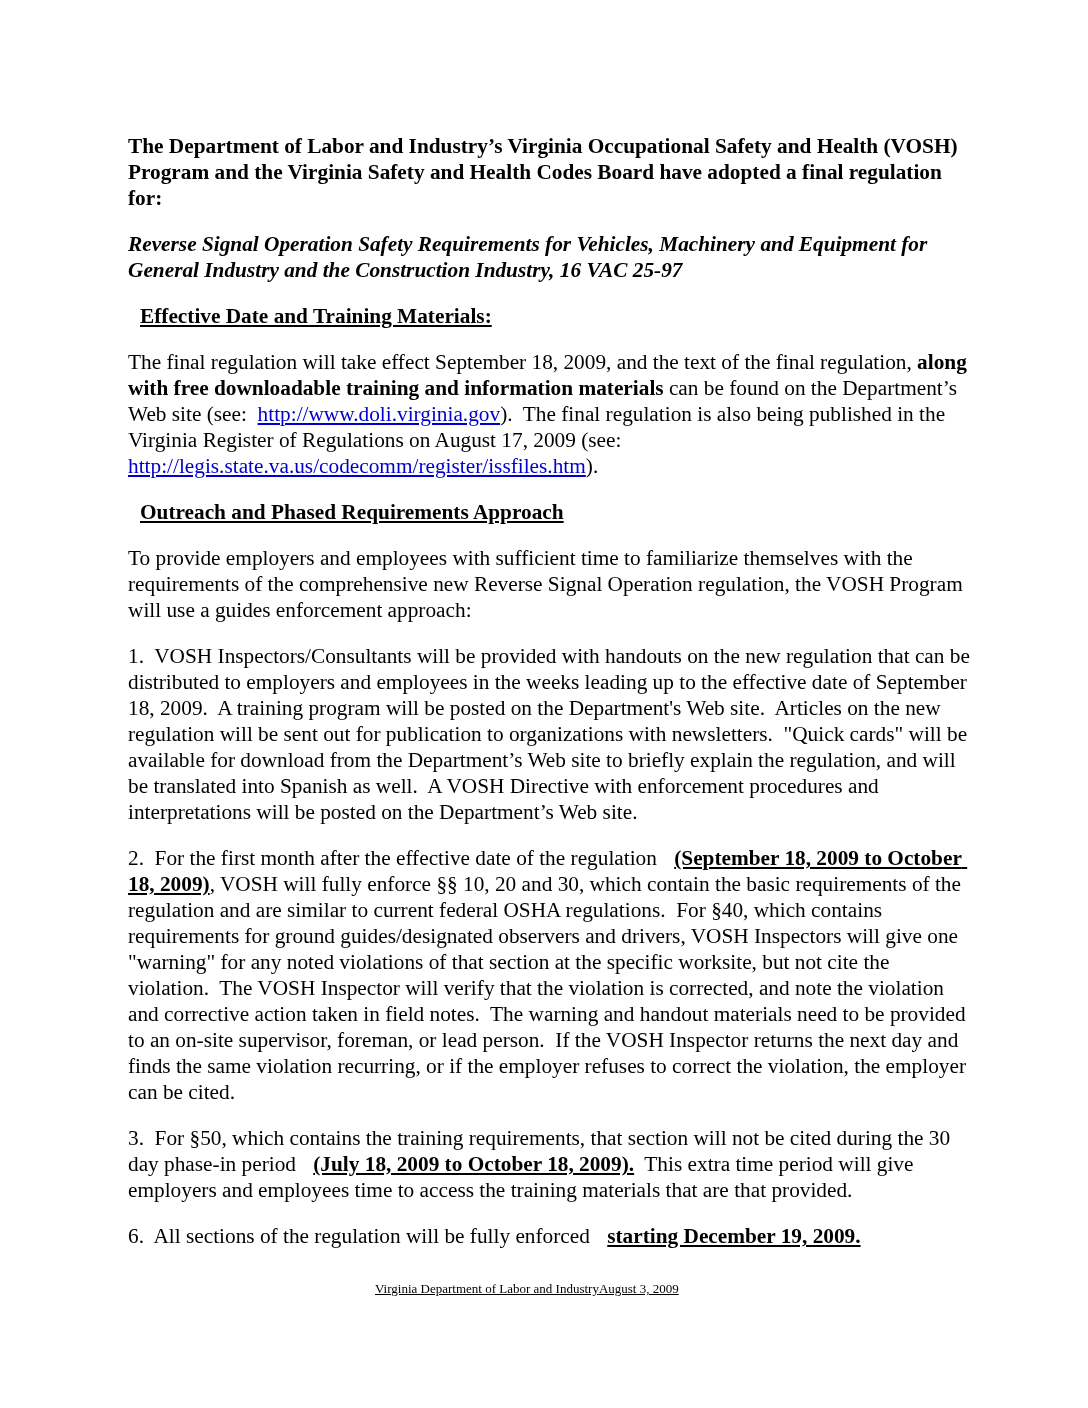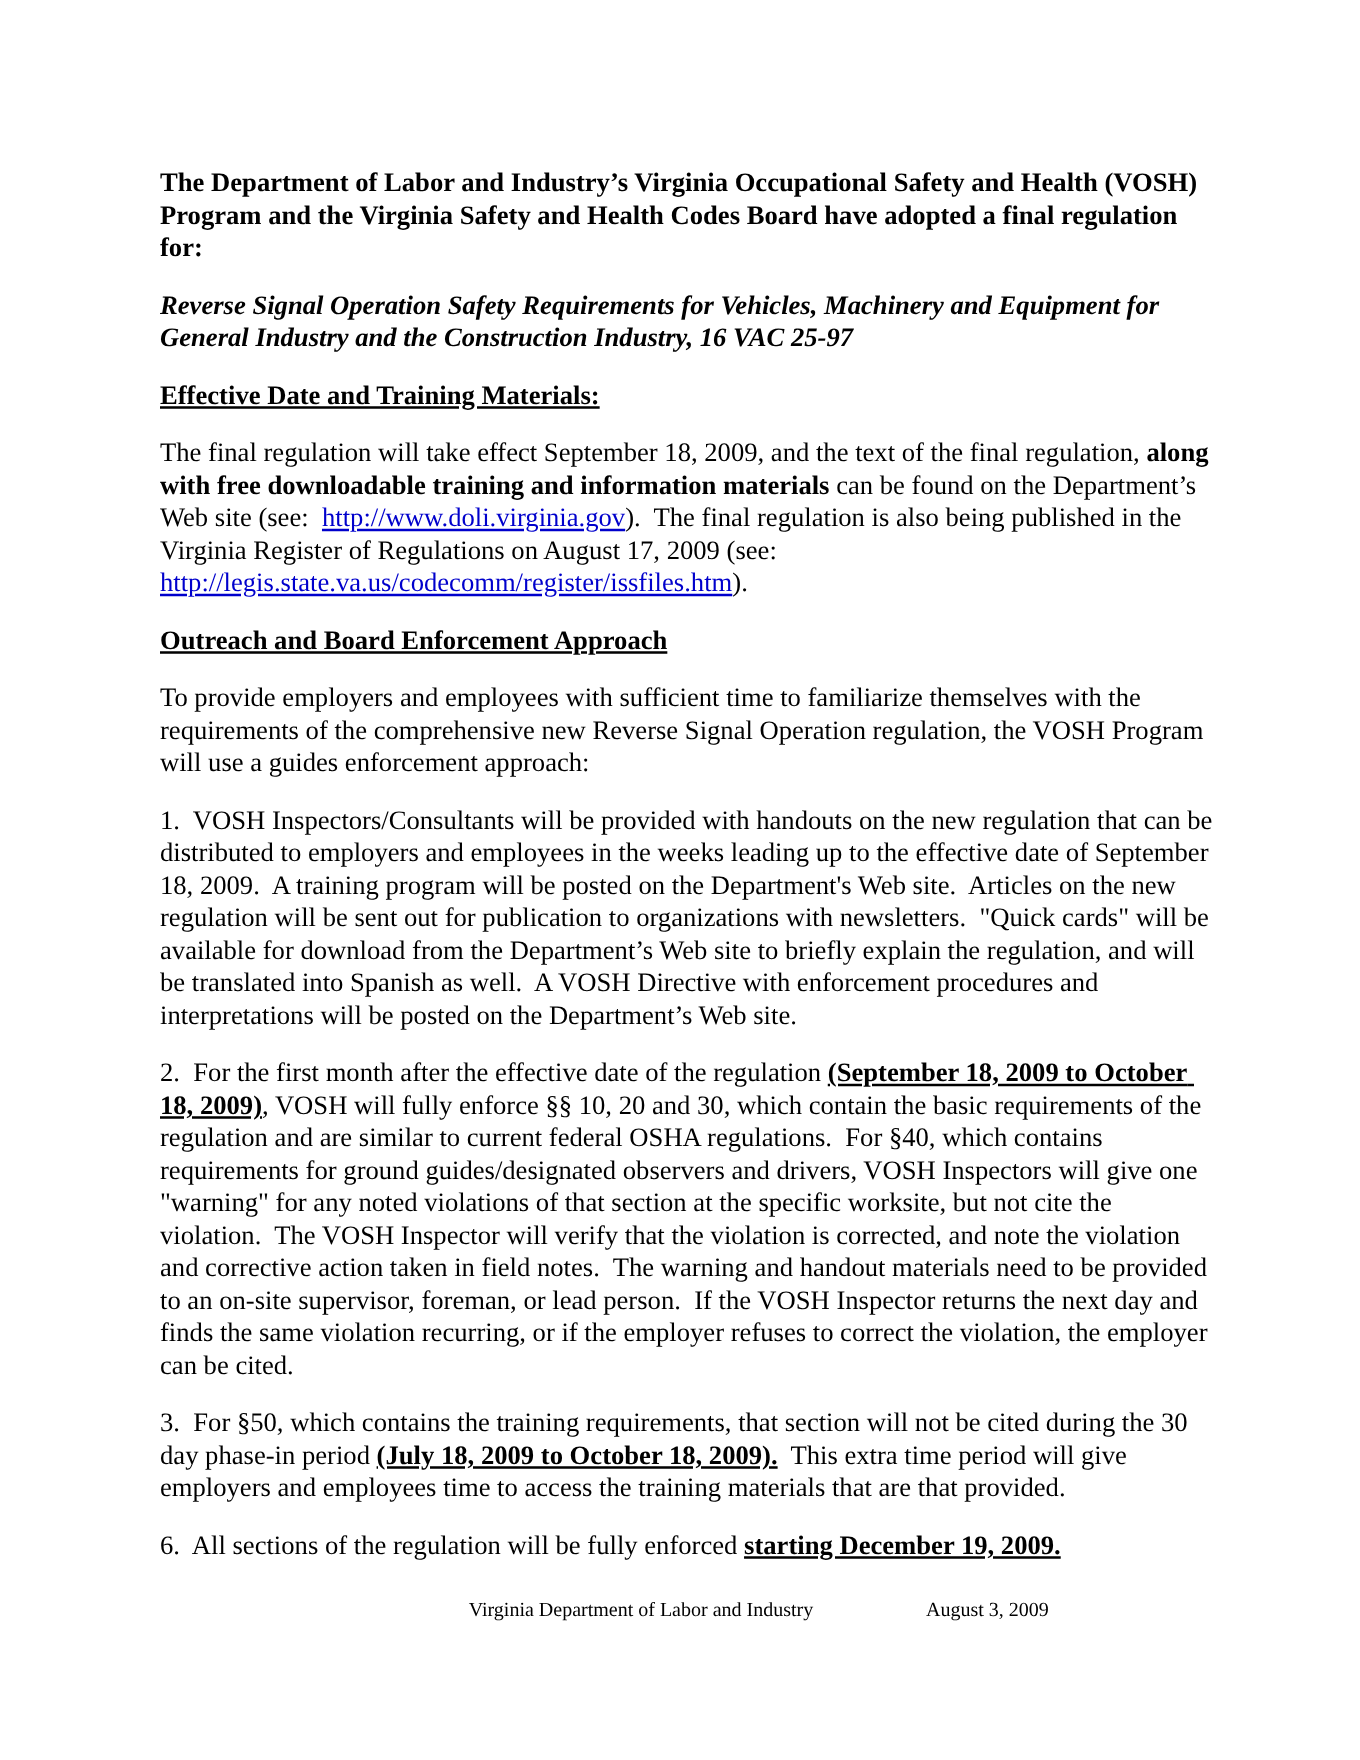--- a/index.html
+++ b/index.html
@@ -30,49 +30,49 @@
   }
   
   .content .block:nth-child(5) {
     margin-top: 20px;
   }
   .block.title {
     text-align: left;
   }
   .b { font-weight: bold; }
   .i { font-style: italic; }
-  .u { text-decoration: underline; }
+  .u { text-decoration: underline; margin-left: 12px; }
   .link {
     color: var(--link-color, #0000cc);
     text-decoration: underline;
     cursor: pointer;
     text-align: center;
   }
   .footer {
     position: absolute;
     left: 0;
     right: 0;
     top: 1279px;
     display: flex;
-    justify-content: space-between;
     padding: 0 168px 0 375px;
-    font-size: 16px;
+    font-size: 13px;
     line-height: 19px;
+    text-decoration: underline;
   }
 </style>
 </head>
 <body>
 
 <div class="page">
   <div class="content" id="doc-content">
       <p class="block paragraph"><span class="b">The Department of Labor and Industry’s Virginia Occupational Safety and Health (VOSH) Program and the Virginia Safety and Health Codes Board have adopted a final regulation for:</span></p>
       <p class="block title"><span class="b i">Reverse Signal Operation Safety Requirements for Vehicles, Machinery and Equipment for General Industry and the Construction Industry, 16 VAC 25-97</span></p>
       <p class="block heading"><span class="b u">Effective Date and Training Materials:</span></p>
       <p class="block paragraph"><span>The final regulation will take effect September 18, 2009, and the text of the final regulation, </span><span class="b">along with free downloadable training and information materials</span><span> can be found on the Department’s Web site (see:  </span><a href="#" class="link">http://www.doli.virginia.gov</a><span>).  The final regulation is also being published in the Virginia Register of Regulations on August 17, 2009 (see: </span><a href="#" class="link">http://legis.state.va.us/codecomm/register/issfiles.htm</a><span>).</span></p>
-      <p class="block heading"><span class="b u">Outreach and Board Enforcement Approach</span></p>
+      <p class="block heading"><span class="b u">Outreach and Phased Requirements Approach</span></p>
       <p class="block paragraph"><span>To provide employers and employees with sufficient time to familiarize themselves with the requirements of the comprehensive new Reverse Signal Operation regulation, the VOSH Program will use a guides enforcement approach:</span></p>
       <p class="block paragraph"><span>1.  VOSH Inspectors/Consultants will be provided with handouts on the new regulation that can be distributed to employers and employees in the weeks leading up to the effective date of September 18, 2009.  A training program will be posted on the Department's Web site.  Articles on the new regulation will be sent out for publication to organizations with newsletters.  "Quick cards" will be available for download from the Department’s Web site to briefly explain the regulation, and will be translated into Spanish as well.  A VOSH Directive with enforcement procedures and interpretations will be posted on the Department’s Web site.</span></p>
       <p class="block paragraph"><span>2.  For the first month after the effective date of the regulation </span><span class="b u">(September 18, 2009 to October 18, 2009)</span><span>, VOSH will fully enforce §§ 10, 20 and 30, which contain the basic requirements of the regulation and are similar to current federal OSHA regulations.  For §40, which contains requirements for ground guides/designated observers and drivers, VOSH Inspectors will give one "warning" for any noted violations of that section at the specific worksite, but not cite the violation.  The VOSH Inspector will verify that the violation is corrected, and note the violation and corrective action taken in field notes.  The warning and handout materials need to be provided to an on-site supervisor, foreman, or lead person.  If the VOSH Inspector returns the next day and finds the same violation recurring, or if the employer refuses to correct the violation, the employer can be cited.</span></p>
       <p class="block paragraph"><span>3.  For §50, which contains the training requirements, that section will not be cited during the 30 day phase-in period </span><span class="b u">(July 18, 2009 to October 18, 2009).</span><span>  This extra time period will give employers and employees time to access the training materials that are that provided.</span></p>
       <p class="block paragraph"><span>6.  All sections of the regulation will be fully enforced </span><span class="b u">starting December 19, 2009.</span></p>
     </div>
   <div class="footer">
     <span class="footer-left">Virginia Department of Labor and Industry</span>
     <span class="footer-right">August 3, 2009</span>
   </div>

